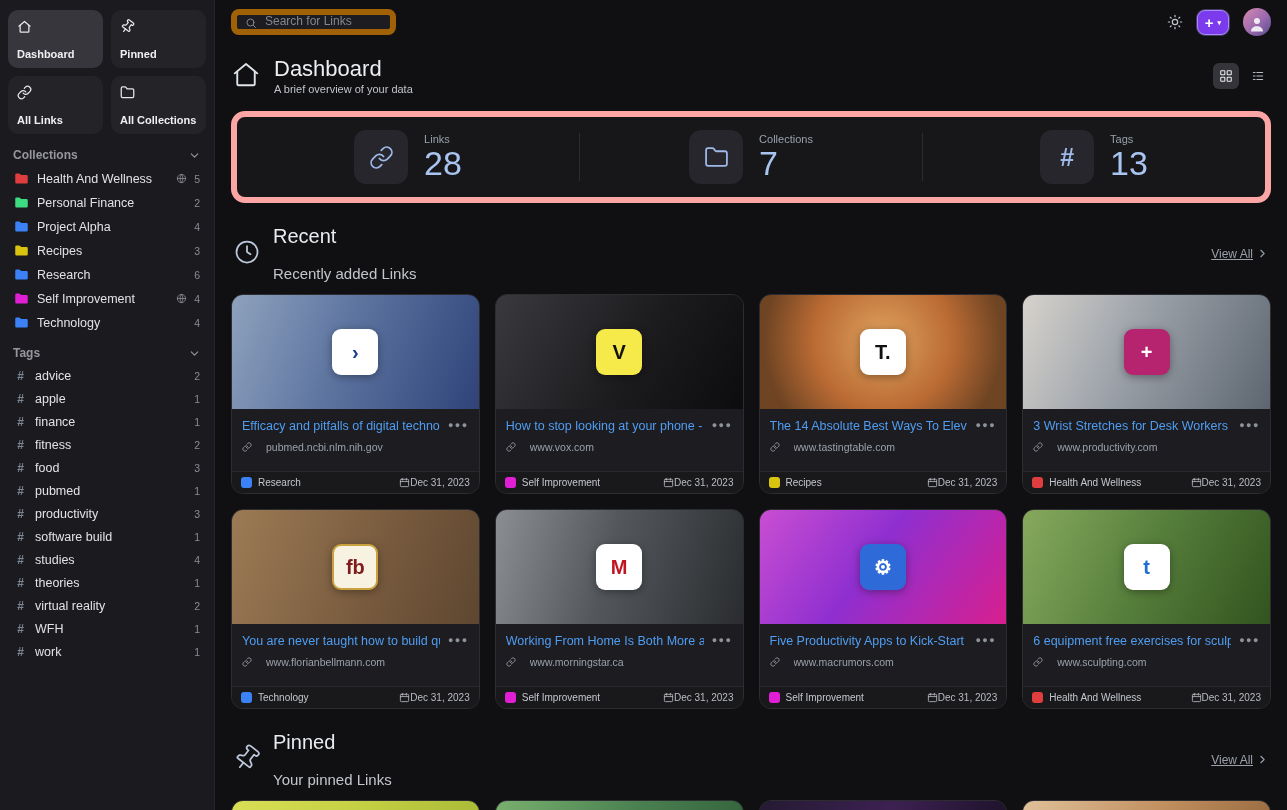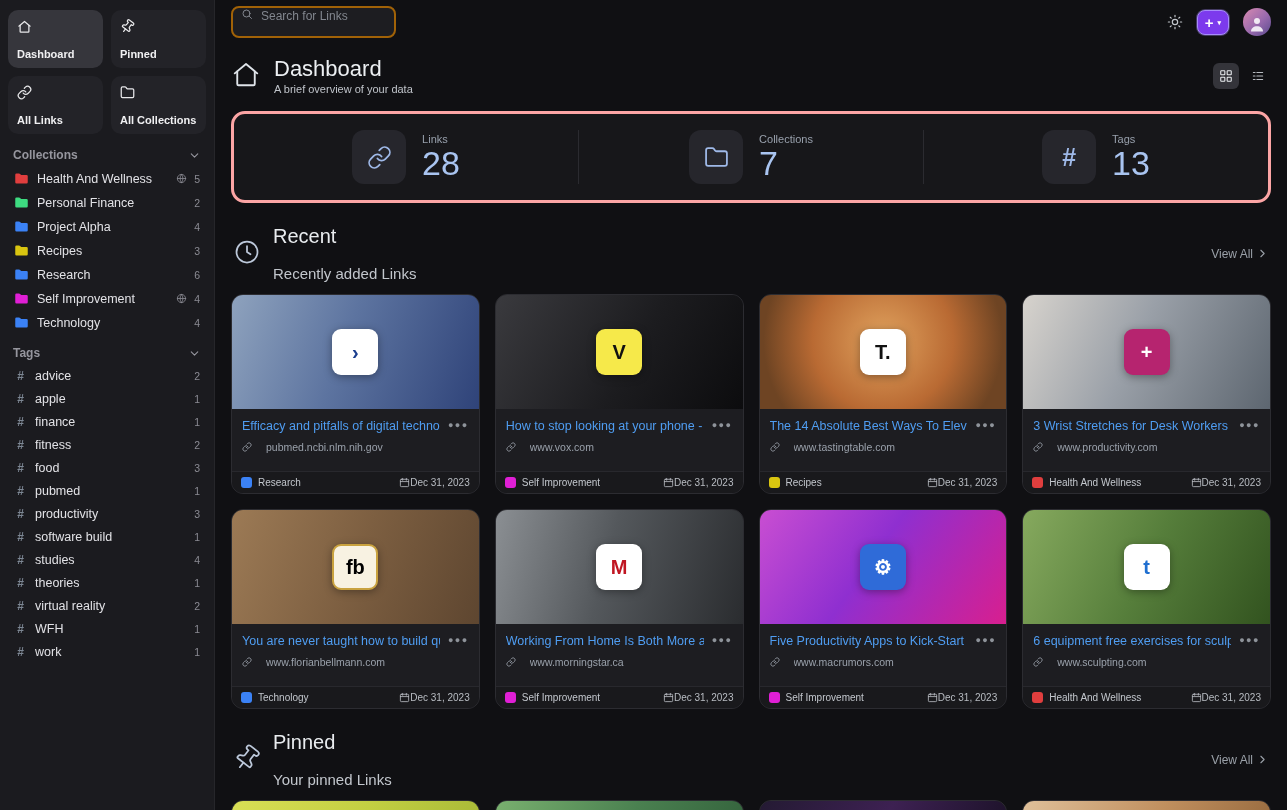--- a/index.html
+++ b/index.html
@@ -42,23 +42,23 @@
   .side-name { white-space: nowrap; overflow: hidden; text-overflow: ellipsis; flex: 1; }
   .row-right { margin-left: auto; display: flex; align-items: center; gap: 5px; }
   .side-count { color: #8b8b93; font-size: 10.5px; min-width: 8px; text-align: right; }
   .globe-ic { width: 11px; height: 11px; color: #8b8b93; stroke-width: 1.8; }
   .hash-ic { color: #7d8794; font-weight: 700; font-size: 12px; width: 13px; text-align: center; }
 
   
   .main { flex: 1; display: flex; flex-direction: column; overflow: hidden; }
   .topbar { height: 44px; flex-shrink: 0; display: flex; align-items: center; padding: 0 16px; }
   .search-box {
-    width: 165px; height: 32px; background: #1d1d21;
-    border: 2px solid #a16207; border-radius: 8px;
-    display: flex; align-items: flex-start; gap: 6px; padding: 0 8px; color: #82868e;
+    width: 165px; height: 26px; background: #1d1d21;
+    border: 6px solid #a16207; border-radius: 8px;
+    display: flex; align-items: flex-end; gap: 6px; padding: 0 8px; color: #82868e;
   }
   .search-box svg { width: 12px; height: 12px; flex-shrink: 0; }
   .search-box input {
     background: transparent; border: none; outline: none;
     color: #cfd2d8; font-size: 12px; width: 120px; font-family: inherit;
   }
   .search-box input::placeholder { color: #82868e; }
   .topbar-right { margin-left: auto; display: flex; align-items: center; gap: 14px; }
   .theme-btn { color: #c2c6cc; display: grid; place-items: center; }
   .theme-btn svg { width: 16px; height: 16px; stroke-width: 1.8; }
@@ -84,40 +84,40 @@
   .page-header-icon svg { width: 30px; height: 30px; stroke-width: 1.5; }
   .h-title { font-size: 22px; font-weight: 400; color: #eceff2; line-height: 1.15; }
   .h-sub { font-size: 11px; color: #c0c4ca; margin-top: 2px; }
   .view-toggles { margin-left: auto; display: flex; gap: 6px; }
   .vt-btn { width: 26px; height: 26px; border-radius: 6px; display: grid; place-items: center; color: #b8bcc2; }
   .vt-btn.active { background: #34343a; color: #eceff2; }
   .vt-btn svg { width: 14px; height: 14px; stroke-width: 1.8; }
 
   .stats {
     margin-top: 16px; height: 92px;
-    background: #17171a; border: 3px solid #fca5a5; border-radius: 14px;
+    background: #17171a; border: 6px solid #fca5a5; border-radius: 14px;
     display: flex; align-items: stretch;
   }
   .stat { flex: 1; display: flex; align-items: center; justify-content: center; gap: 16px; }
   .vdiv { width: 1px; background: #2b2b30; margin: 16px 0; }
   .stat-icon {
     width: 54px; height: 54px; border-radius: 12px; background: #26262c;
     display: grid; place-items: center; color: #9fb9e8;
   }
   .stat-icon svg { width: 25px; height: 25px; stroke-width: 1.7; }
   .stat-icon .hash-big { font-size: 25px; font-weight: 700; }
   .stat-label { font-size: 11px; color: #98a0ac; margin-bottom: 1px; }
   .stat-value { font-size: 34px; color: #a9c4f0; font-weight: 400; line-height: 1.05; }
 
   .section-head { margin: 22px 2px 12px; display: flex; align-items: center; gap: 12px; }
   .section-icon { color: #bcc8da; }
   .section-icon svg { width: 28px; height: 28px; stroke-width: 1.5; }
   .s-title { font-size: 20px; font-weight: 400; color: #e9ecef; line-height: 1.1; }
   .s-sub { font-size: 15px; color: #c2c6cc; margin-top: 18px; }
-  .view-all { margin-left: auto; display: flex; align-items: center; gap: 3px; color: #9aa0a8; font-size: 12px; }
+  .view-all { margin-left: auto; display: flex; align-items: center; gap: 3px; color: #9aa0a8; font-size: 12px; text-decoration: underline; }
   .view-all svg { width: 13px; height: 13px; stroke-width: 2; }
 
   .cards { display: grid; grid-template-columns: repeat(4, 1fr); gap: 15px; }
   .card {
     background: #1d1d21; border: 1px solid #2c2c31; border-radius: 12px;
     overflow: hidden; display: flex; flex-direction: column; height: 200px;
   }
   .thumb { height: 114px; flex-shrink: 0; position: relative; }
   .logo-tile {
     position: absolute; left: 50%; top: 50%; transform: translate(-50%, -50%);
@@ -597,21 +597,21 @@
               <svg class="ic" viewBox="0 0 24 24" data-interactable="false">
                 <rect x="3" y="5" width="18" height="16" rx="2"></rect>
                 <path d="M8 3v4M16 3v4M3 10h18"></path>
               </svg>
               <span data-interactable="false">Dec 31, 2023</span>
             </span>
           </div>
         </article>
         <article class="card" data-interactable="true">
           <div class="thumb" data-interactable="false" style="background: linear-gradient(110deg, rgb(156, 122, 85) 0%, rgb(125, 95, 65) 50%, rgb(94, 70, 48) 100%);">
-            <div class="logo-tile" data-interactable="false" style="background: rgb(248, 242, 226); color: #000000; border: 2px solid rgb(201, 162, 63);">fb</div>
+            <div class="logo-tile" data-interactable="false" style="background: rgb(248, 242, 226); color: #7f1d1d; border: 2px solid rgb(201, 162, 63);">fb</div>
           </div>
           <div class="card-body" data-interactable="false">
             <div class="title-row" data-interactable="false">
               <a class="card-title" data-interactable="true">You are never taught how to build quality...</a>
               <span class="dots" data-interactable="true">●●●</span>
             </div>
             <div class="url-row" data-interactable="false">
               <svg class="ic" viewBox="0 0 24 24" data-interactable="false">
                 <path d="M10 13a5 5 0 0 0 7.54.54l3-3a5 5 0 0 0-7.07-7.07l-1.72 1.71"></path>
                 <path d="M14 11a5 5 0 0 0-7.54-.54l-3 3a5 5 0 0 0 7.07 7.07l1.71-1.71"></path>

